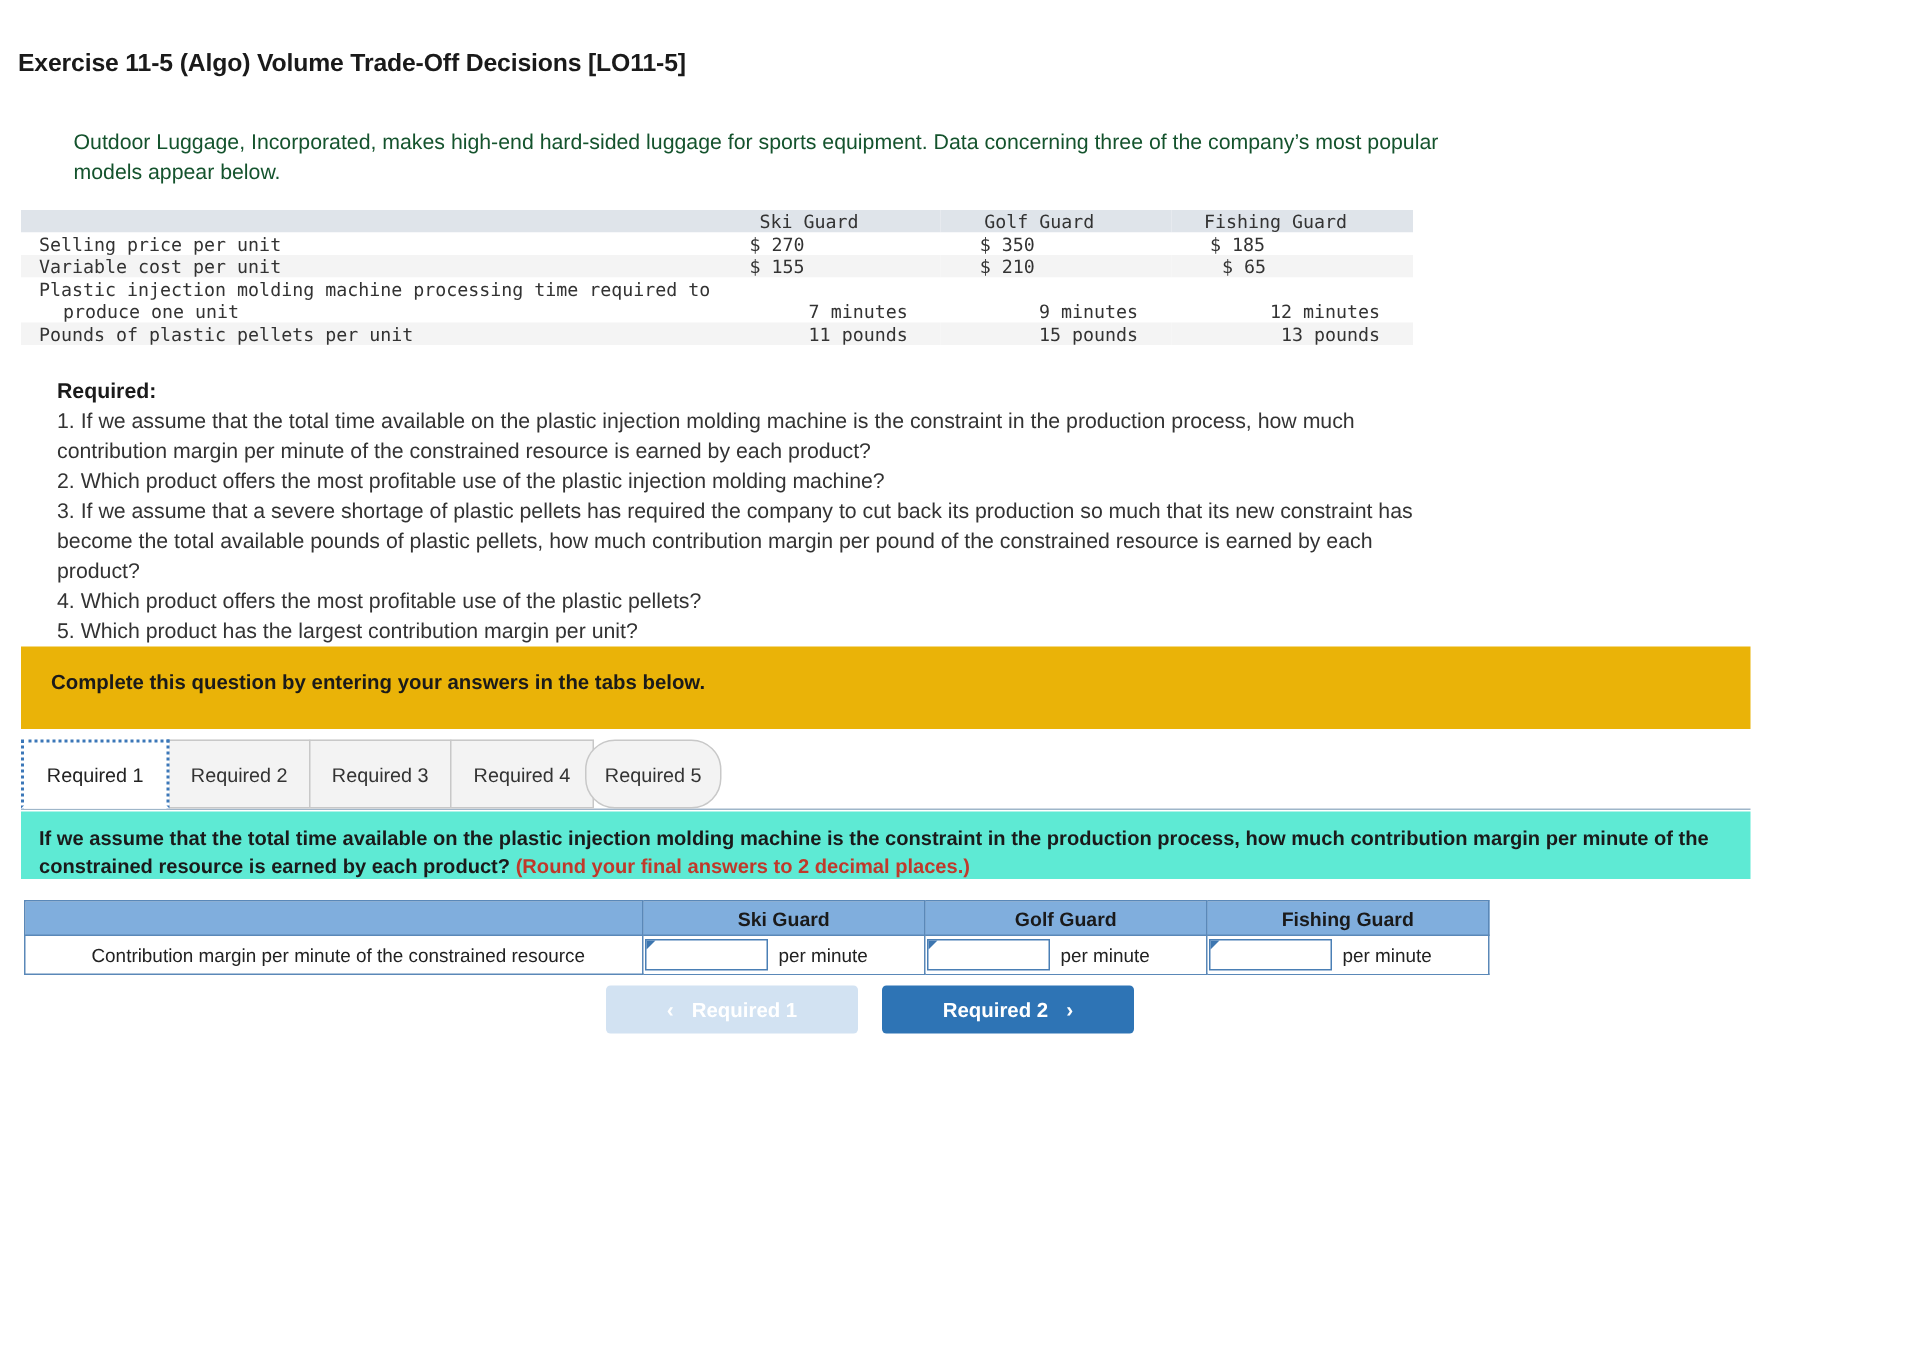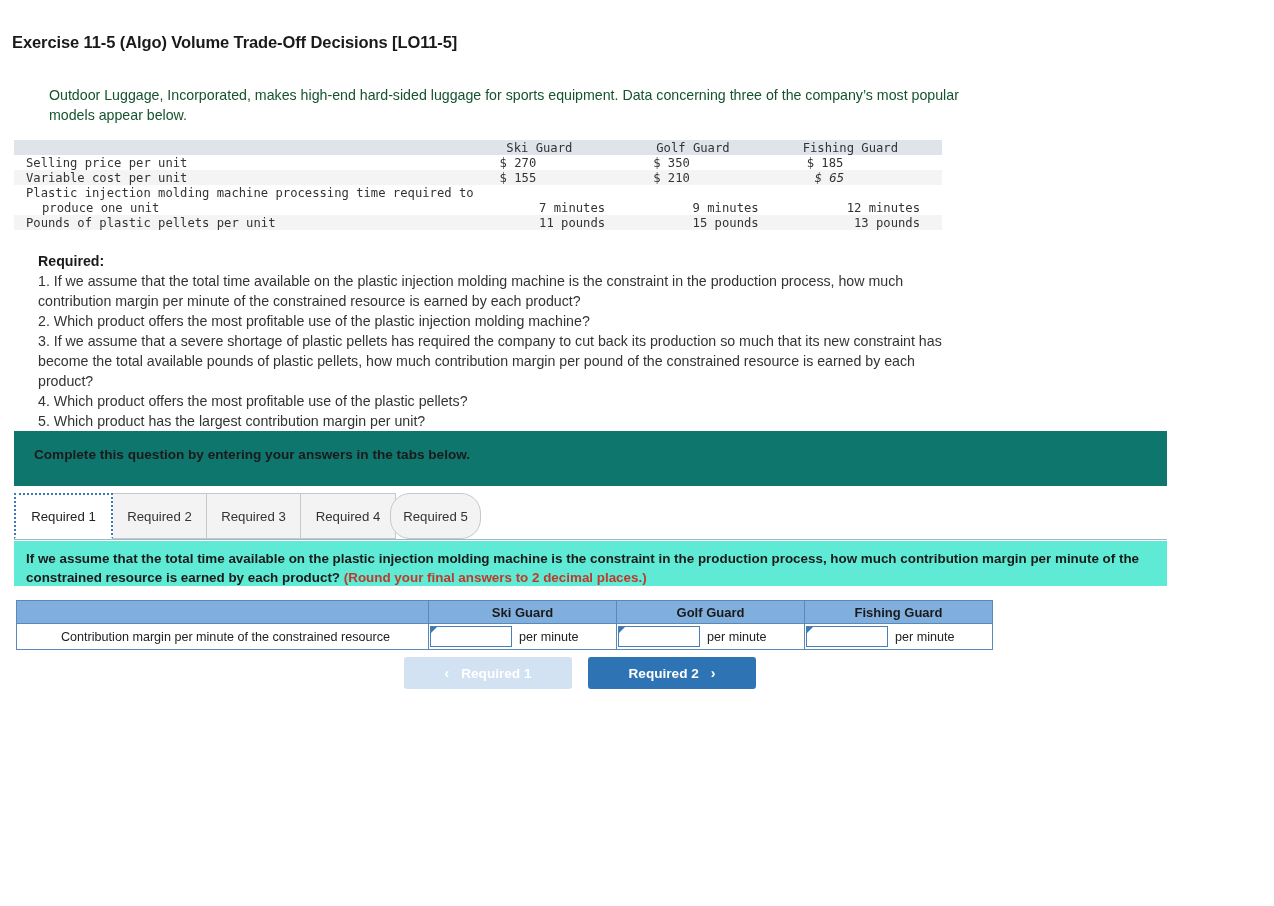--- a/index.html
+++ b/index.html
@@ -101,21 +101,21 @@
     color: #1a1a1a;
   }
 
   
   .gray-banner {
     position: absolute;
     left: 14px;
     top: 431px;
     width: 1153px;
     height: 55px;
-    background: #0f766e;
+    background: #eab308;
   }
   .gray-banner .gb-text {
     position: absolute;
     left: 20px;
     top: 16px;
     font-size: 13.6px;
     font-weight: bold;
     color: #1a1a1a;
   }
 
@@ -303,21 +303,21 @@
         <tr class="plain">
           <td class="lbl">Selling price per unit</td>
           <td class="money col-w" style="padding-left: 26px; padding-right: 0px;">$ 270</td>
           <td class="money col-w" style="padding-left: 26px; padding-right: 0px;">$ 350</td>
           <td class="money col-w" style="padding-left: 26px; padding-right: 0px;">$ 185</td>
         </tr>
         <tr class="shade">
           <td class="lbl">Variable cost per unit</td>
           <td class="money col-w" style="padding-left: 26px; padding-right: 0px;">$ 155</td>
           <td class="money col-w" style="padding-left: 26px; padding-right: 0px;">$ 210</td>
-          <td class="money col-w" style="padding-left: 34px; padding-right: 0px; font-style: italic;">$ 65</td>
+          <td class="money col-w" style="padding-left: 34px; padding-right: 0px;">$ 65</td>
         </tr>
         <tr class="plain">
           <td class="lbl">Plastic injection molding machine processing time required to</td>
           <td class="num col-w"></td>
           <td class="num col-w"></td>
           <td class="num col-w"></td>
         </tr>
         <tr class="plain">
           <td class="lbl indent">produce one unit</td>
           <td class="num col-w">7 minutes</td>

